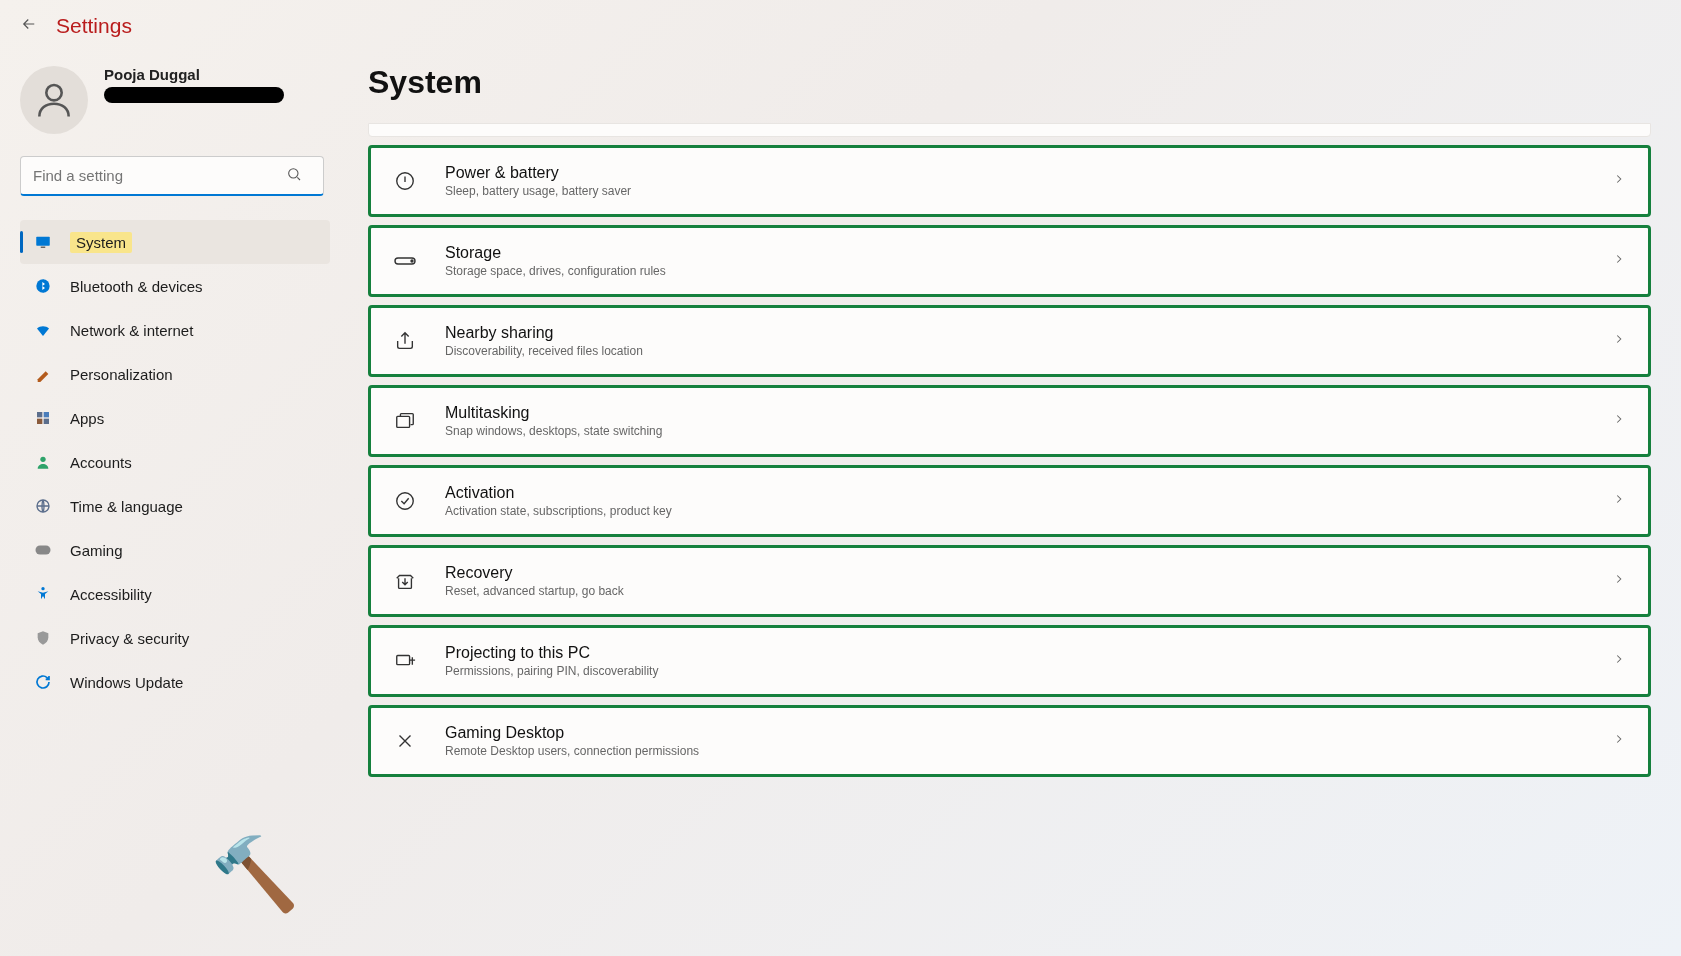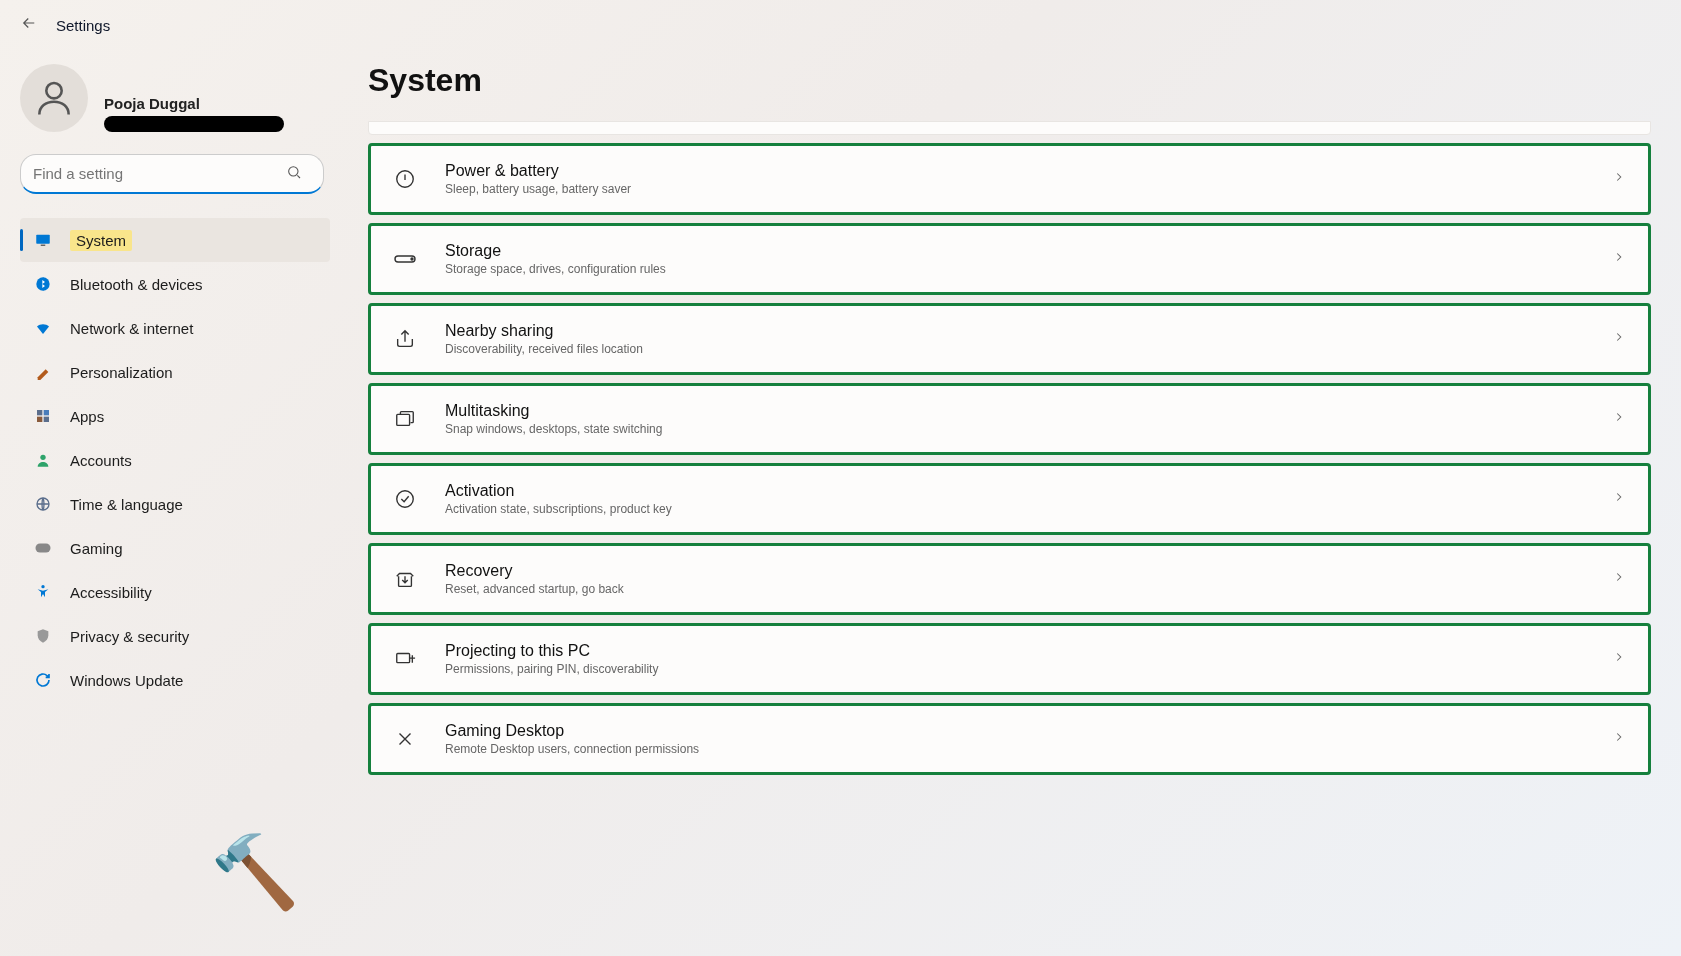--- a/index.html
+++ b/index.html
@@ -19,36 +19,36 @@
       display: flex;
       align-items: center;
       padding: 14px 20px;
       gap: 18px;
     }
     .back-arrow {
       color: #555;
       cursor: pointer;
     }
     .title-text {
-      font-size: 15px;
-      color: #0f172a;
+      font-size: 21px;
+      color: #b91c1c;
     }
     .layout {
       display: flex;
       height: calc(100% - 50px);
     }
     .sidebar {
       width: 340px;
       padding: 14px 10px 0 20px;
       flex-shrink: 0;
       position: relative;
     }
     .user-block {
       display: flex;
-      align-items: flex-end;
+      align-items: flex-start;
       gap: 16px;
       margin-bottom: 22px;
     }
     .avatar {
       width: 68px;
       height: 68px;
       border-radius: 50%;
       background: #e3ded9;
       display: flex;
       align-items: center;
@@ -76,21 +76,21 @@
     .search-wrap {
       position: relative;
       margin-bottom: 24px;
     }
     .search-input {
       width: 304px;
       height: 40px;
       padding: 0 40px 0 12px;
       border: 1px solid #ccc;
       border-bottom: 2px solid #0078d4;
-      border-radius: 16px;
+      border-radius: 4px;
       background: #fdfcfb;
       font-size: 15px;
       outline: none;
     }
     .search-icon {
       position: absolute;
       right: 28px;
       top: 50%;
       transform: translateY(-50%);
       color: #555;

